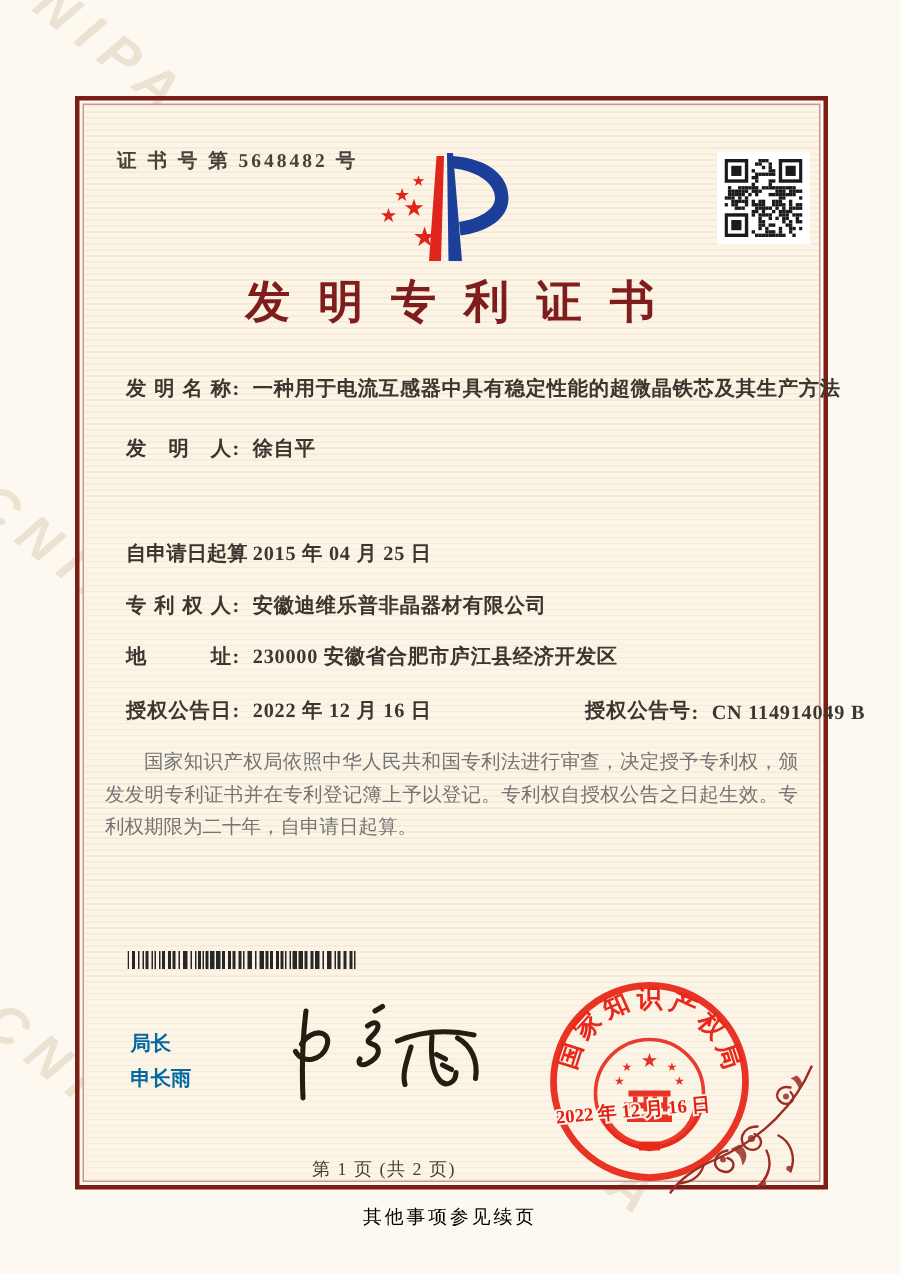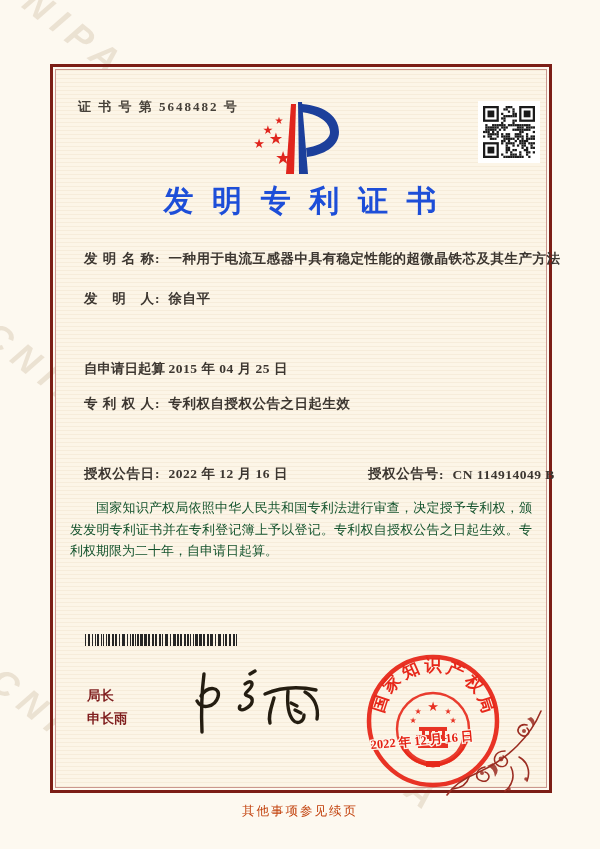--- a/index.html
+++ b/index.html
@@ -25,44 +25,44 @@
     background:
       repeating-linear-gradient(0deg,#f6ecda 0px,#f6ecda 1px,#fcf5e7 1px,#fcf5e7 4px);
   }
   .content{position:absolute;left:0;top:0;width:600px;height:679px;z-index:3;}
   .cert-no{position:absolute;left:78px;top:98px;font-size:13px;font-weight:600;letter-spacing:2px;color:#46413a;}
   .logo{position:absolute;left:235px;top:94px;}
   .qr-wrap{position:absolute;left:478px;top:101px;width:62px;height:62px;background:#ffffff;}
   .qr-wrap svg{position:absolute;left:5px;top:5px;}
   .title{
     position:absolute;left:56px;top:181px;width:488px;text-align:center;
-    font-size:30px;font-weight:700;color:#1d4ed8;
+    font-size:30px;font-weight:700;color:#7f1d1d;
   }
   .title span{letter-spacing:0.62em;margin-right:-0.62em;}
   .row{position:absolute;left:84px;font-size:13.5px;font-weight:600;color:#3c3630;white-space:nowrap;}
   .jlbl{display:inline-block;width:70px;text-align:justify;text-align-last:justify;vertical-align:bottom;}
   .colon{margin-left:1px;}
   .val{margin-left:9px;letter-spacing:0.5px;}
-  .row2nd{position:absolute;left:284px;top:0;font-family:Liberation Serif, serif;}
+  .row2nd{position:absolute;left:306px;top:0;font-family:Liberation Serif, serif;}
   .paras{
     position:absolute;left:70px;top:497px;width:462px;
-    font-size:13px;line-height:21.6px;color:#14532d;text-align:justify;
+    font-size:13px;line-height:21.6px;color:#737373;text-align:justify;
   }
   .paras p{margin:0;text-indent:2em;font-weight:500;}
   .barcode{position:absolute;left:85px;top:634px;}
   .director{
     position:absolute;left:87px;top:684px;
     font-family:"Liberation Sans","DejaVu Sans",sans-serif;
-    font-size:13.5px;font-weight:700;color:#7f1d1d;line-height:23px;
+    font-size:13.5px;font-weight:700;color:#0369a1;line-height:23px;
   }
   .sig{position:absolute;left:175px;top:660px;}
   .seal{position:absolute;left:363px;top:651px;}
   .seal text{font-family:"Liberation Serif","DejaVu Serif",serif;}
   .pageno{position:absolute;left:56px;top:771px;width:400px;text-align:center;font-size:12px;color:#453f37;letter-spacing:1px;}
-  .note{position:absolute;left:0;top:803px;width:600px;text-align:center;font-size:12.5px;color:#c2410c;letter-spacing:2px;}
+  .note{position:absolute;left:0;top:803px;width:600px;text-align:center;font-size:12.5px;color:#000000;letter-spacing:2px;}
   .flourish{position:absolute;left:441px;top:707px;z-index:4;}
 </style>
 </head>
 <body>
 
 <div class="wm" style="left:-16px;top:2px;">CNIPA</div>
 <div class="wm" style="left:-28px;top:356px;">CNIPA</div>
 <div class="wm" style="left:392px;top:210px;">CNIPA</div>
 <div class="wm" style="left:318px;top:468px;">CNIPA</div>
 <div class="wm" style="left:-22px;top:702px;">CNIPA</div>
@@ -292,21 +292,24 @@
   <div class="row" style="top:250px;">
     <span class="jlbl">发明名称</span><span class="colon">:</span><span class="val">一种用于电流互感器中具有稳定性能的超微晶铁芯及其生产方法</span>
   </div>
   <div class="row" style="top:290px;">
     <span class="jlbl">发明人</span><span class="colon">:</span><span class="val">徐自平</span>
   </div>
   <div class="row" style="top:360px;">
     <span class="jlbl">自申请日起算</span><span class="colon">:</span><span class="val">2015 年 04 月 25 日</span>
   </div>
   <div class="row" style="top:395px;">
-    <span class="jlbl">专利权人</span><span class="colon">:</span><span class="val">专利权自授权公告之日起生效</span>
+    <span class="jlbl">专利权人</span><span class="colon">:</span><span class="val">安徽迪维乐普非晶器材有限公司</span>
+  </div>
+  <div class="row" style="top:429px;">
+    <span class="jlbl">地址</span><span class="colon">:</span><span class="val">230000 安徽省合肥市庐江县经济开发区</span>
   </div>
   <div class="row" style="top:465px;width:470px;">
     <span>
       <span class="jlbl">授权公告日</span><span class="colon">:</span><span class="val">2022 年 12 月 16 日</span>
     </span>
     <span class="row2nd">
       <span class="jlbl">授权公告号</span><span class="colon">:</span><span class="val">CN 114914049 B</span>
     </span>
   </div>
 
@@ -411,20 +414,21 @@
       <text x="32.8" y="36.5" transform="rotate(-48 32.8 36.5)">家</text>
       <text x="49.7" y="24.3" transform="rotate(-24 49.7 24.3)">知</text>
       <text x="70" y="20">识</text>
       <text x="90.3" y="24.3" transform="rotate(24 90.3 24.3)">产</text>
       <text x="107.2" y="36.5" transform="rotate(48 107.2 36.5)">权</text>
       <text x="117.6" y="54.5" transform="rotate(72 117.6 54.5)">局</text>
     </g>
     <text x="8" y="98" transform="rotate(-5 8 98)" font-size="12.5" font-weight="bold" fill="#e41f12" stroke="#fdf6ec" stroke-width="2.5" paint-order="stroke">2022 年 12 月 16 日</text>
   </svg>
 
+  <div class="pageno">第 1 页 (共 2 页)</div>
   <div class="note">其他事项参见续页</div>
 
   <svg class="flourish" width="105" height="92" viewBox="0 0 105 92">
     <g fill="none" stroke="#9b2d22" stroke-width="1.6" stroke-linecap="round">
       <path d="M100,4 C90,28 68,52 36,66 C24,71 12,79 6,88"></path>
       <path d="M86,18 c-8,-2 -12,6 -6,10 c5,3 11,-2 6,-7"></path>
       <path d="M64,44 c-11,0 -14,11 -6,15 c8,3 12,-7 4,-10"></path>
       <path d="M44,60 c-10,2 -11,12 -3,14 c7,2 10,-7 3,-9"></path>
       <path d="M70,60 c4,8 2,18 -6,24"></path>
       <path d="M78,50 c8,4 12,14 8,24"></path>

